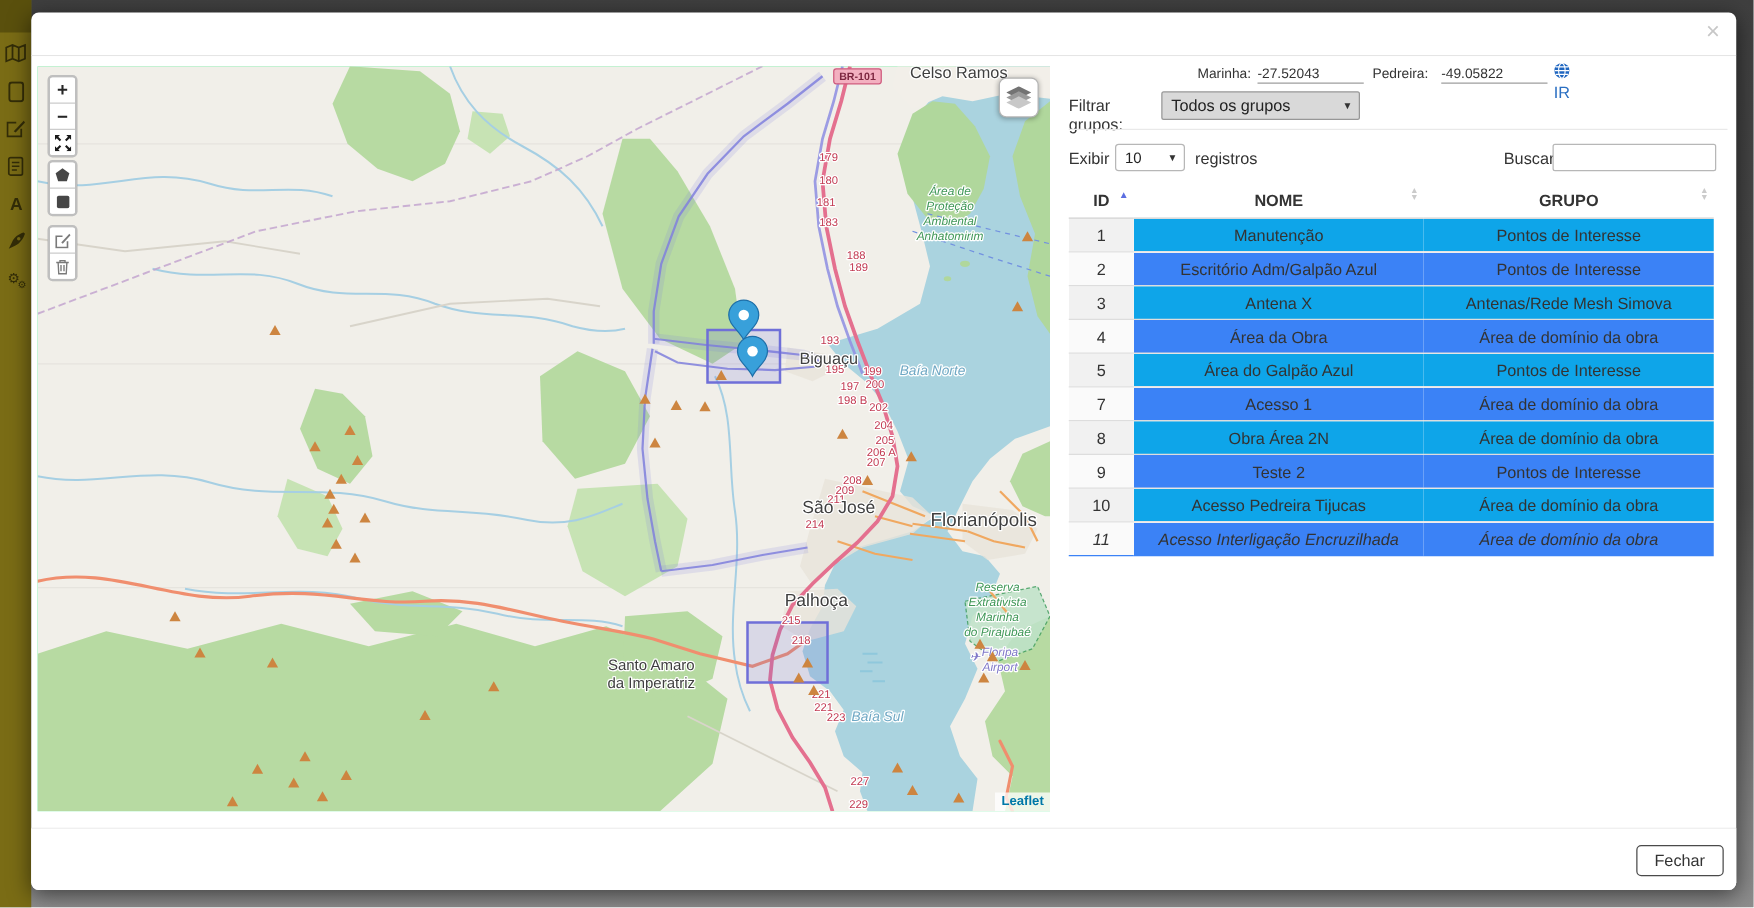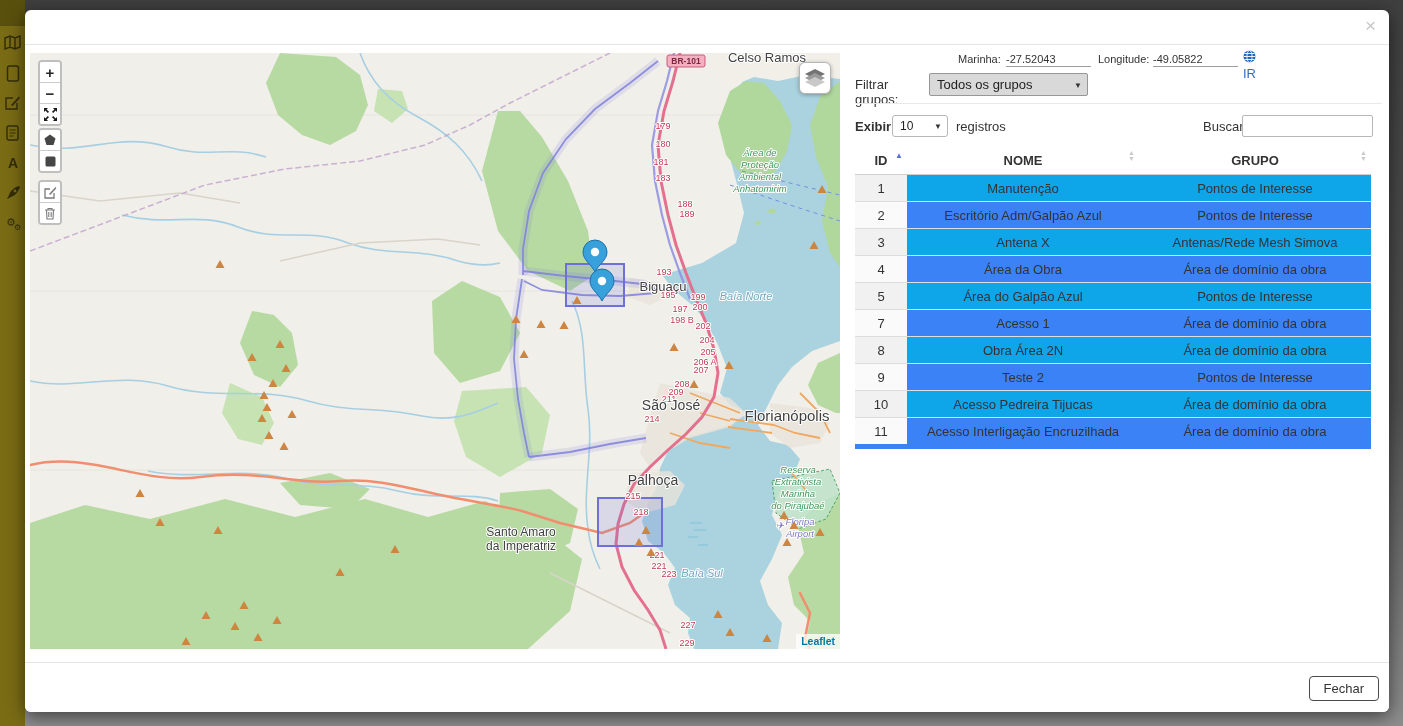--- a/index.html
+++ b/index.html
@@ -51,37 +51,37 @@
   .ir-link{position:absolute;left:388px;top:0;display:flex;align-items:center;gap:3px;
     color:#2a6fc2;font-size:13px;cursor:pointer;text-decoration:none;flex-direction:column;}
   .filter-row{position:absolute;top:29px;left:0;height:24px;}
   .filter-label{position:absolute;left:0;top:4px;}
   .select-box{position:absolute;box-sizing:border-box;background:#d9d9d9;border:1px solid #979797;
     border-radius:2px;font-size:13px;color:#222;display:flex;align-items:center;padding:0 18px 0 7px;cursor:pointer;}
   .filter-select{left:74px;top:0;width:159px;height:23px;}
   .caret{position:absolute;right:5px;font-size:8px;color:#333;top:50%;transform:translateY(-50%);}
   .panel-divider{position:absolute;top:59px;left:0;width:527px;border-top:1px solid #e9e9e9;}
   .controls-row{position:absolute;top:71px;left:0;right:0;height:24px;}
-  .show-label{position:absolute;left:0;top:4px;font-weight:bold;}
+  .show-label{position:absolute;left:0;top:4px;}
   .size-select{left:37px;top:0;width:56px;height:22px;background:#fff;border:1px solid #b7b7b7;border-radius:3px;font-size:12px;}
   .records-label{position:absolute;left:101px;top:4px;}
   .search-label{position:absolute;left:348px;top:4px;}
   .search-input{position:absolute;left:387px;top:0;width:121px;height:20px;border:1px solid #b7b7b7;
     border-radius:2px;font-size:12px;padding:0 4px;outline:none;font-family:inherit;}
   
   .dtable{position:absolute;top:103px;left:0;width:510px;border-collapse:collapse;table-layout:fixed;font-size:13px;color:#333;}
   .dtable th{position:relative;height:25px;font-weight:bold;text-align:center;border-bottom:1px solid #cfcfcf;cursor:pointer;}
   .dtable th.c-id{width:50px;} .dtable th.c-nome{width:230px;} .dtable th.c-grupo{width:230px;}
   .sort-asc{position:absolute;right:24px;top:4px;font-size:8px;color:#5b6ee1;}
   .th-id .sort-asc{right:4px;}
   .sort-both{position:absolute;right:4px;top:3px;font-size:7px;color:#cbcbcb;line-height:6px;text-align:center;}
   .dtable td{height:24px;text-align:center;border-top:1px solid #ddd;overflow:hidden;white-space:nowrap;}
   .dtable tr.odd td{background:#0ea5e9;} .dtable tr.even td{background:#3b82f6;}
   .dtable tr.odd td.sorted{background:#f1f1f1;} .dtable tr.even td.sorted{background:#fafafa;}
-  .dtable tbody tr:last-child td{border-bottom:5px solid #3b82f6;}
+  .dtable tbody tr:last-child td{border-bottom:1px solid #3b82f6;font-style:italic;}
   
   .tfoot-row{position:absolute;top:384px;left:0;width:510px;height:34px;}
   .tf-info{position:absolute;left:0;top:10px;font-size:13px;color:#333;}
   .pager{position:absolute;right:0;top:2px;white-space:nowrap;font-size:0;}
   .pg-btn{display:inline-block;min-width:26px;padding:5px 0;text-align:center;font-size:13px;
     color:#337ab7;background:#fff;border:1px solid #ddd;margin-left:-1px;cursor:pointer;}
   .pg-btn:first-child{border-radius:3px 0 0 3px;margin-left:0;}
   .pg-btn:last-child{border-radius:0 3px 3px 0;}
   .pg-btn.active{background:#337ab7;border-color:#337ab7;color:#fff;}
   .pg-btn.nav{color:#8aa6bd;}
@@ -377,21 +377,21 @@
             <polygon points="10,8 20,13 10,18 0,13" fill="#c8c8c8"></polygon>
           </svg>
       </div>
       <div class="attribution">Leaflet</div>
     </div>
 
     <div class="panel">
       <div class="coords-row">
         <span class="lat-label">Marinha:</span>
         <input class="coord-input lat-input" value="-27.52043" style="">
-        <span class="lng-label">Longitude:</span>
+        <span class="lng-label">Pedreira:</span>
         <input class="coord-input lng-input" value="-49.05822" style="">
         <a class="ir-link">
           <svg width="13" height="13" viewBox="0 0 13 13">
               <circle cx="6.5" cy="6.5" r="6" fill="#1f66c0"></circle>
               <ellipse cx="6.5" cy="6.5" rx="2.6" ry="6" fill="none" stroke="#fff" stroke-width="0.9"></ellipse>
               <path d="M0.7,6.5 H12.3 M1.5,3.5 H11.5 M1.5,9.5 H11.5" stroke="#fff" stroke-width="0.9" fill="none"></path>
             </svg>
           <span>IR</span>
         </a>
       </div>

